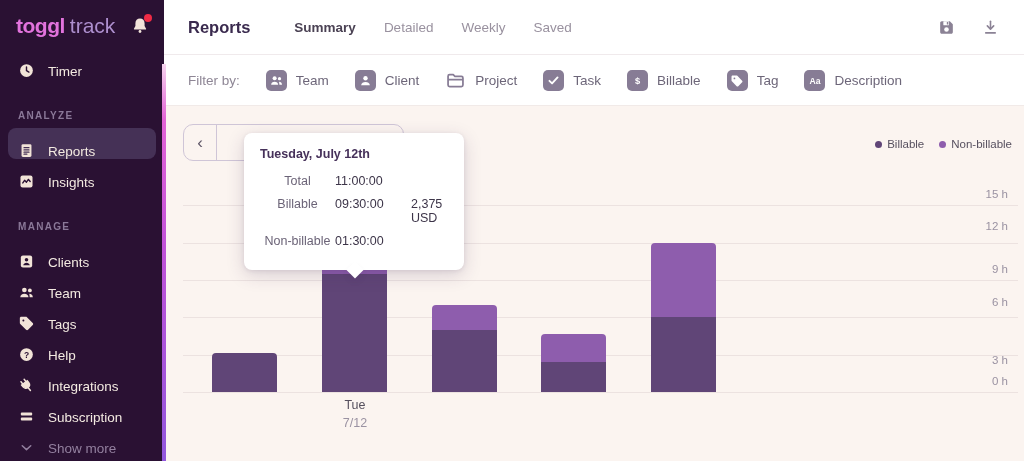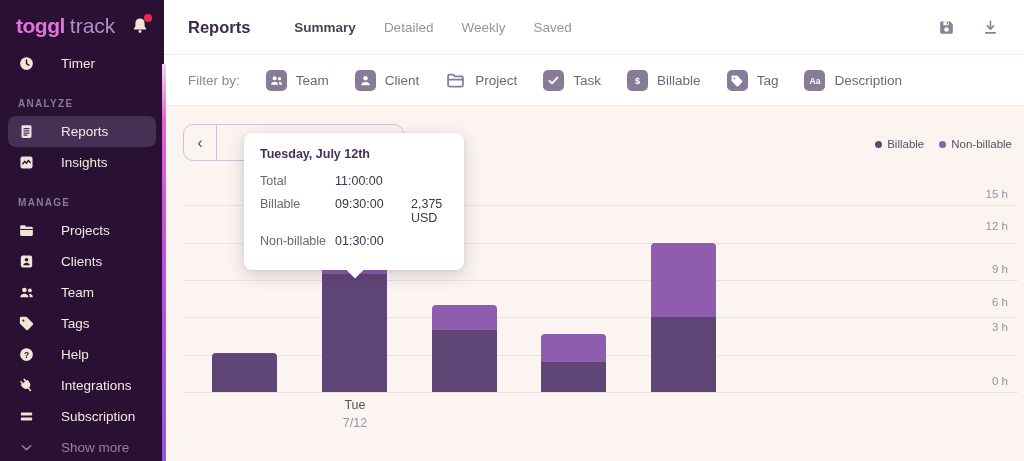--- a/index.html
+++ b/index.html
@@ -7,24 +7,24 @@
   #app {
     position:relative; width:1024px; height:461px; overflow:hidden;
     font-family:"Liberation Sans", sans-serif; background:#ffffff;
   }
   
   .sidebar { position:absolute; left:0; top:0; width:164px; height:461px; background:#2a1133; z-index:2; }
   .logo-row { display:flex; align-items:center; padding:14px 14px 10px 16px; height:48px; }
   .logo-bold { font-size:21px; font-weight:800; color:#e273dd; letter-spacing:-0.5px; }
   .logo-light { font-size:21px; font-weight:400; color:#ad8fce; margin-left:5px; }
   .bell-wrap { margin-left:auto; position:relative; width:20px; height:20px; cursor:pointer; }
-  .nav-item { height:31px; display:flex; align-items:center; gap:26px; padding:0 8px 0 18px;
+  .nav-item { height:31px; display:flex; align-items:flex-end; gap:13px; padding:0 8px 0 18px;
               color:#f3eae1; font-size:13.5px; cursor:pointer; }
   .nav-item.active { margin:0 8px; padding-left:10px; background:#453156; border-radius:8px; }
-  .section-label { margin-top:12px; height:25px; display:flex; align-items:center; padding-left:18px;
+  .section-label { margin-top:24px; height:25px; display:flex; align-items:center; padding-left:18px;
                    font-size:10px; font-weight:700; letter-spacing:1.3px; color:#8a7898; }
   .show-more { color:#93809f; }
   .nicon { width:17px; height:17px; flex:none; display:flex; align-items:center; justify-content:center; }
   
   .accent-stripe { position:absolute; left:162px; top:64px; width:4px; height:397px; z-index:6;
     background:linear-gradient(180deg,#f6d4ee 0%,#e263d6 14%,#c152d8 46%,#9257dd 100%); }
   
   .header { position:absolute; left:164px; top:0; right:0; height:55px; background:#fff;
             border-bottom:1px solid #f0eaec; display:flex; align-items:center; padding:0 24px; z-index:3; }
   .h-title { font-size:16.5px; font-weight:700; color:#3a2a4e; margin-right:44px; }
@@ -61,21 +61,21 @@
   .datenav-prev { width:33px; height:100%; border-right:1px solid #cfc5d7; display:flex;
                   align-items:center; justify-content:center; cursor:pointer;
                   font-size:17px; color:#5f5768; line-height:1; }
   
   .tooltip { position:absolute; left:80px; top:27px; width:220px; background:#fff; border-radius:8px;
              box-shadow:0 5px 18px rgba(62,38,84,0.18), 0 1px 4px rgba(62,38,84,0.10);
              padding:14px 18px 13px 16px; z-index:5; }
   .tt-title { font-size:12.5px; font-weight:700; color:#46315a; margin-bottom:13px; }
   .tt-row { display:grid; grid-template-columns:75px 62px 1fr; margin-bottom:9px; align-items:baseline; }
   .tt-row:last-of-type { margin-bottom:0; }
-  .tt-label { font-size:12.5px; color:#6b6377; }
+  .tt-label { font-size:12.5px; color:#6b6377;text-align:center; }
   .tt-time { font-size:12.5px; color:#3d3549; }
   .tt-amount { font-size:12.5px; color:#3d3549; padding-left:14px; }
   .tt-arrow { position:absolute; left:105px; bottom:-6px; width:12px; height:12px; background:#fff;
               transform:rotate(45deg); box-shadow:3px 3px 6px rgba(62,38,84,0.08); }
   .reddot { position:absolute; right:-2px; top:-2px; width:8px; height:8px; border-radius:50%; background:#ee2b45; }
 </style>
 </head>
 <body>
 
 <div id="app">
@@ -120,29 +120,20 @@
         <svg width="17" height="17" viewBox="0 0 24 24">
             <rect x="3.5" y="3.5" width="17" height="17" rx="3" fill="#f2e4d8"></rect>
             <path d="M6.8 14l2.5-3.6 2.6 2.6 2.8-4 2.5 3" stroke="#2a1133" stroke-width="2" fill="none" stroke-linecap="round" stroke-linejoin="round"></path>
           </svg>
       </span>
       <span>Insights</span>
     </div>
 
     <div class="section-label">MANAGE</div>
 
-    <div class="nav-item">
-      <span class="nicon">
-        <svg width="17" height="17" viewBox="0 0 24 24">
-            <path fill="#f2e4d8" d="M3 6.5c0-1.1.9-2 2-2h4.6l2 2.3H19c1.1 0 2 .9 2 2v9c0 1.1-.9 2-2 2H5c-1.1 0-2-.9-2-2v-11.3z"></path>
-            <path d="M3 10.5h18" stroke="#2a1133" stroke-width="1.4"></path>
-          </svg>
-      </span>
-      <span>Projects</span>
-    </div>
 
     <div class="nav-item">
       <span class="nicon">
         <svg width="17" height="17" viewBox="0 0 24 24">
             <rect x="4" y="3.5" width="16" height="17" rx="3" fill="#f2e4d8"></rect>
             <circle cx="12" cy="9.6" r="2.5" fill="#2a1133"></circle>
             <path d="M7.3 17.4c.6-2.5 2.5-3.7 4.7-3.7s4.1 1.2 4.7 3.7z" fill="#2a1133"></path>
           </svg>
       </span>
       <span>Clients</span>
@@ -318,21 +309,21 @@
     <div>
         <div class="gridline" style="top: 99.3px;"></div>
         <div class="ytick" style="top: 82.3px;">15 h</div>
         <div class="gridline" style="top: 136.64px;"></div>
         <div class="ytick" style="top: 114px;">12 h</div>
         <div class="gridline" style="top: 173.98px;"></div>
         <div class="ytick" style="top: 156.98px;">9 h</div>
         <div class="gridline" style="top: 211.32px;"></div>
         <div class="ytick" style="top: 190px;">6 h</div>
         <div class="gridline" style="top: 248.66px;"></div>
-        <div class="ytick" style="top: 215px;">3 h</div>
+        <div class="ytick" style="top: 248px;">3 h</div>
         <div class="gridline" style="top: 286px;"></div>
         <div class="ytick" style="top: 269px;">0 h</div>
       </div>
     <div>
         <div class="bar-seg rounded" style="left: 48px; width: 65px; top: 247.414px; height: 38.5857px; background: rgb(96, 69, 119);"></div>
         <div class="bar-seg" style="left: 158px; width: 65px; top: 167.754px; height: 118.246px; background: rgb(96, 69, 119);"></div>
         <div class="bar-seg rounded" style="left: 158px; width: 65px; top: 149.083px; height: 18.6705px; background: rgb(142, 93, 173);"></div>
         <div class="bar-seg" style="left: 268px; width: 65px; top: 223.765px; height: 62.235px; background: rgb(96, 69, 119);"></div>
         <div class="bar-seg rounded" style="left: 268px; width: 65px; top: 198.871px; height: 24.894px; background: rgb(142, 93, 173);"></div>
         <div class="bar-seg" style="left: 377px; width: 65px; top: 256.127px; height: 29.8728px; background: rgb(96, 69, 119);"></div>

